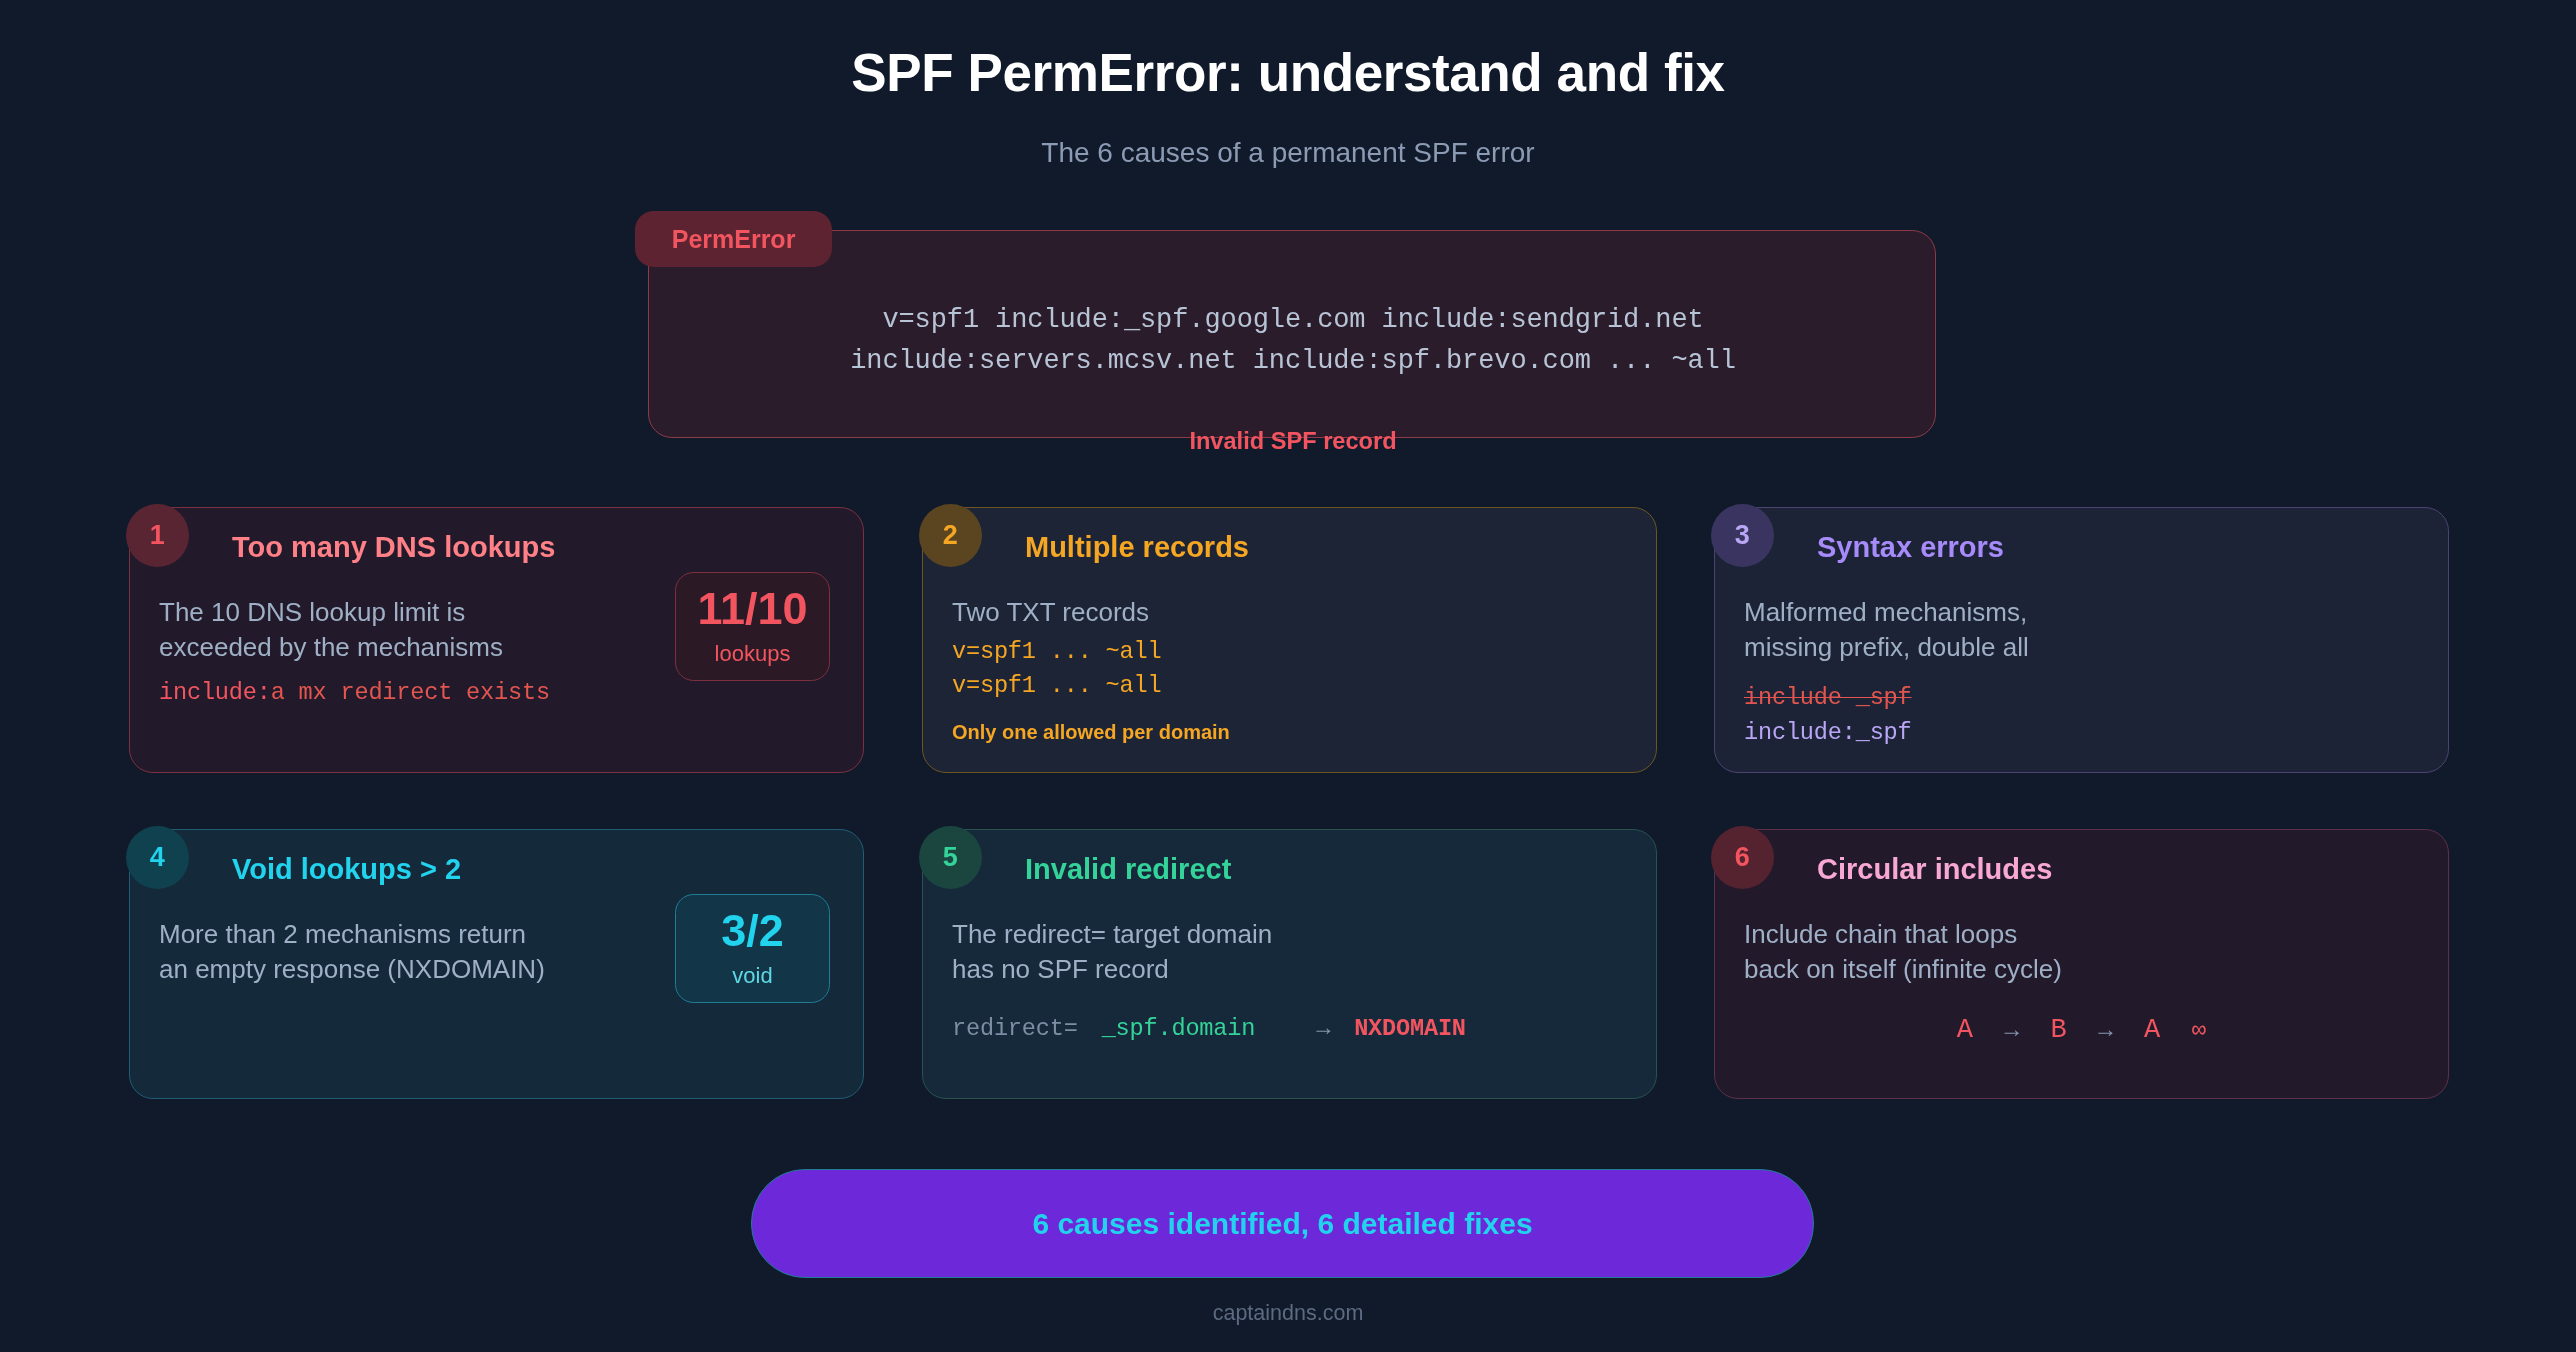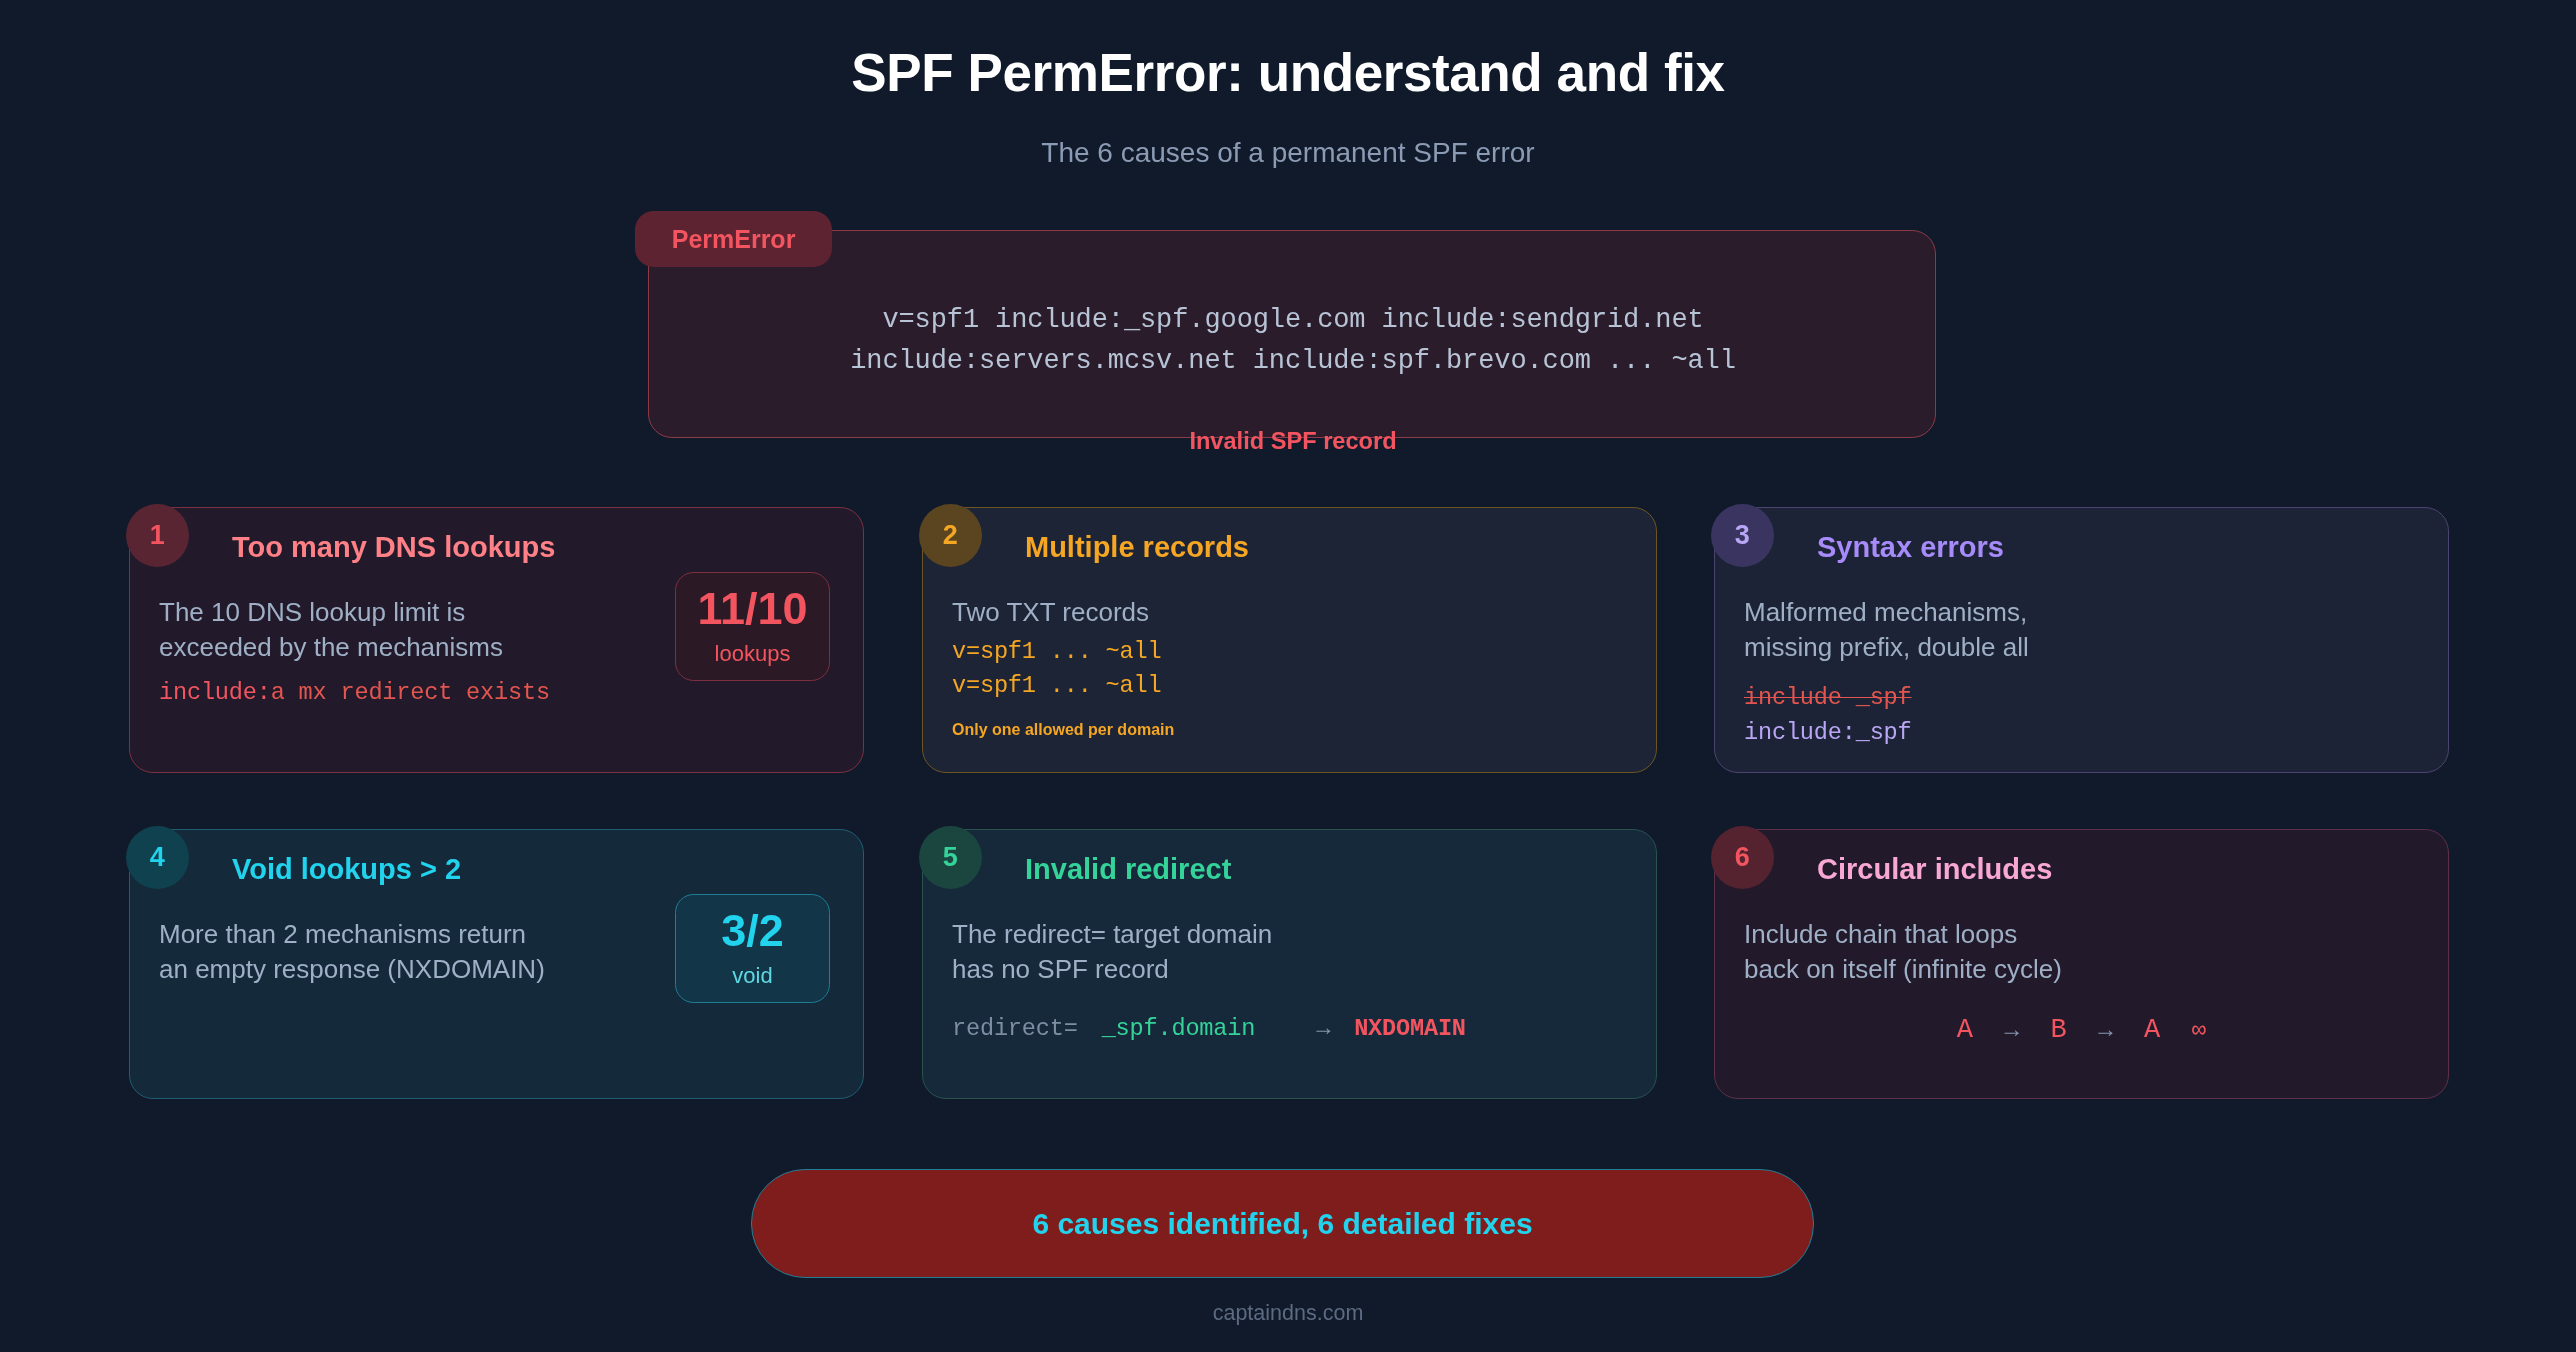--- a/index.html
+++ b/index.html
@@ -90,21 +90,21 @@
   .st-red{ background:#2b1a26; border-color:#7e3040; }
   .st-red .num,.st-red .lab{ color:#f2555f; }
   .code-red-strong{ color:#f2555f; }
   .code-red-soft{ color:#e2564f; }
 
   
   .c-amber{ background:#1d2436; border-color:#6e5522; }
   .c-amber .badge{ background:#5a4520; color:#f5a623; }
   .c-amber .card-title{ color:#f5a623; }
   .code-amber{ color:#f5a623; }
-  .note-amber{ color:#f5a623; font-size:16px; font-weight:700; }
+  .note-amber{ color:#f5a623; font-size:20px; font-weight:700; }
 
   
   .c-purple{ background:#1d2336; border-color:#4b4470; }
   .c-purple .badge{ background:#3a3560; color:#b9a6f5; }
   .c-purple .card-title{ color:#a78bfa; }
   .code-strike{ color:#e2564f; text-decoration:line-through; text-decoration-thickness:1.4px; }
   .code-purple{ color:#b9a6f5; }
 
   
   .c-cyan{ background:#14293a; border-color:#1f5d74; }
@@ -134,21 +134,21 @@
   }
   .chain .node{ color:#f2555f; }
   .chain .arr{ color:#8595ac; font-size:24px; }
   .chain .inf{ color:#f2555f; font-size:24px; }
 
   .code-row{ display:flex; align-items:center; }
 
   
   .footbar{
     position:absolute; left:751px; top:1169px; width:1063px; height:109px;
-    background:#7f1d1d; border:1.4px solid #1f7e96; border-radius:54px;
+    background:#6d28d9; border:1.4px solid #1f7e96; border-radius:54px;
     display:flex; align-items:center; justify-content:center;
   }
   .footbar span{ font-size:30px; font-weight:700; color:#22d3ee; }
   .credit{
     position:absolute; left:0; top:1301px; width:2576px; text-align:center;
     font-size:21.5px; color:#5c6b82;
   }
 </style>
 </head>
 <body>

